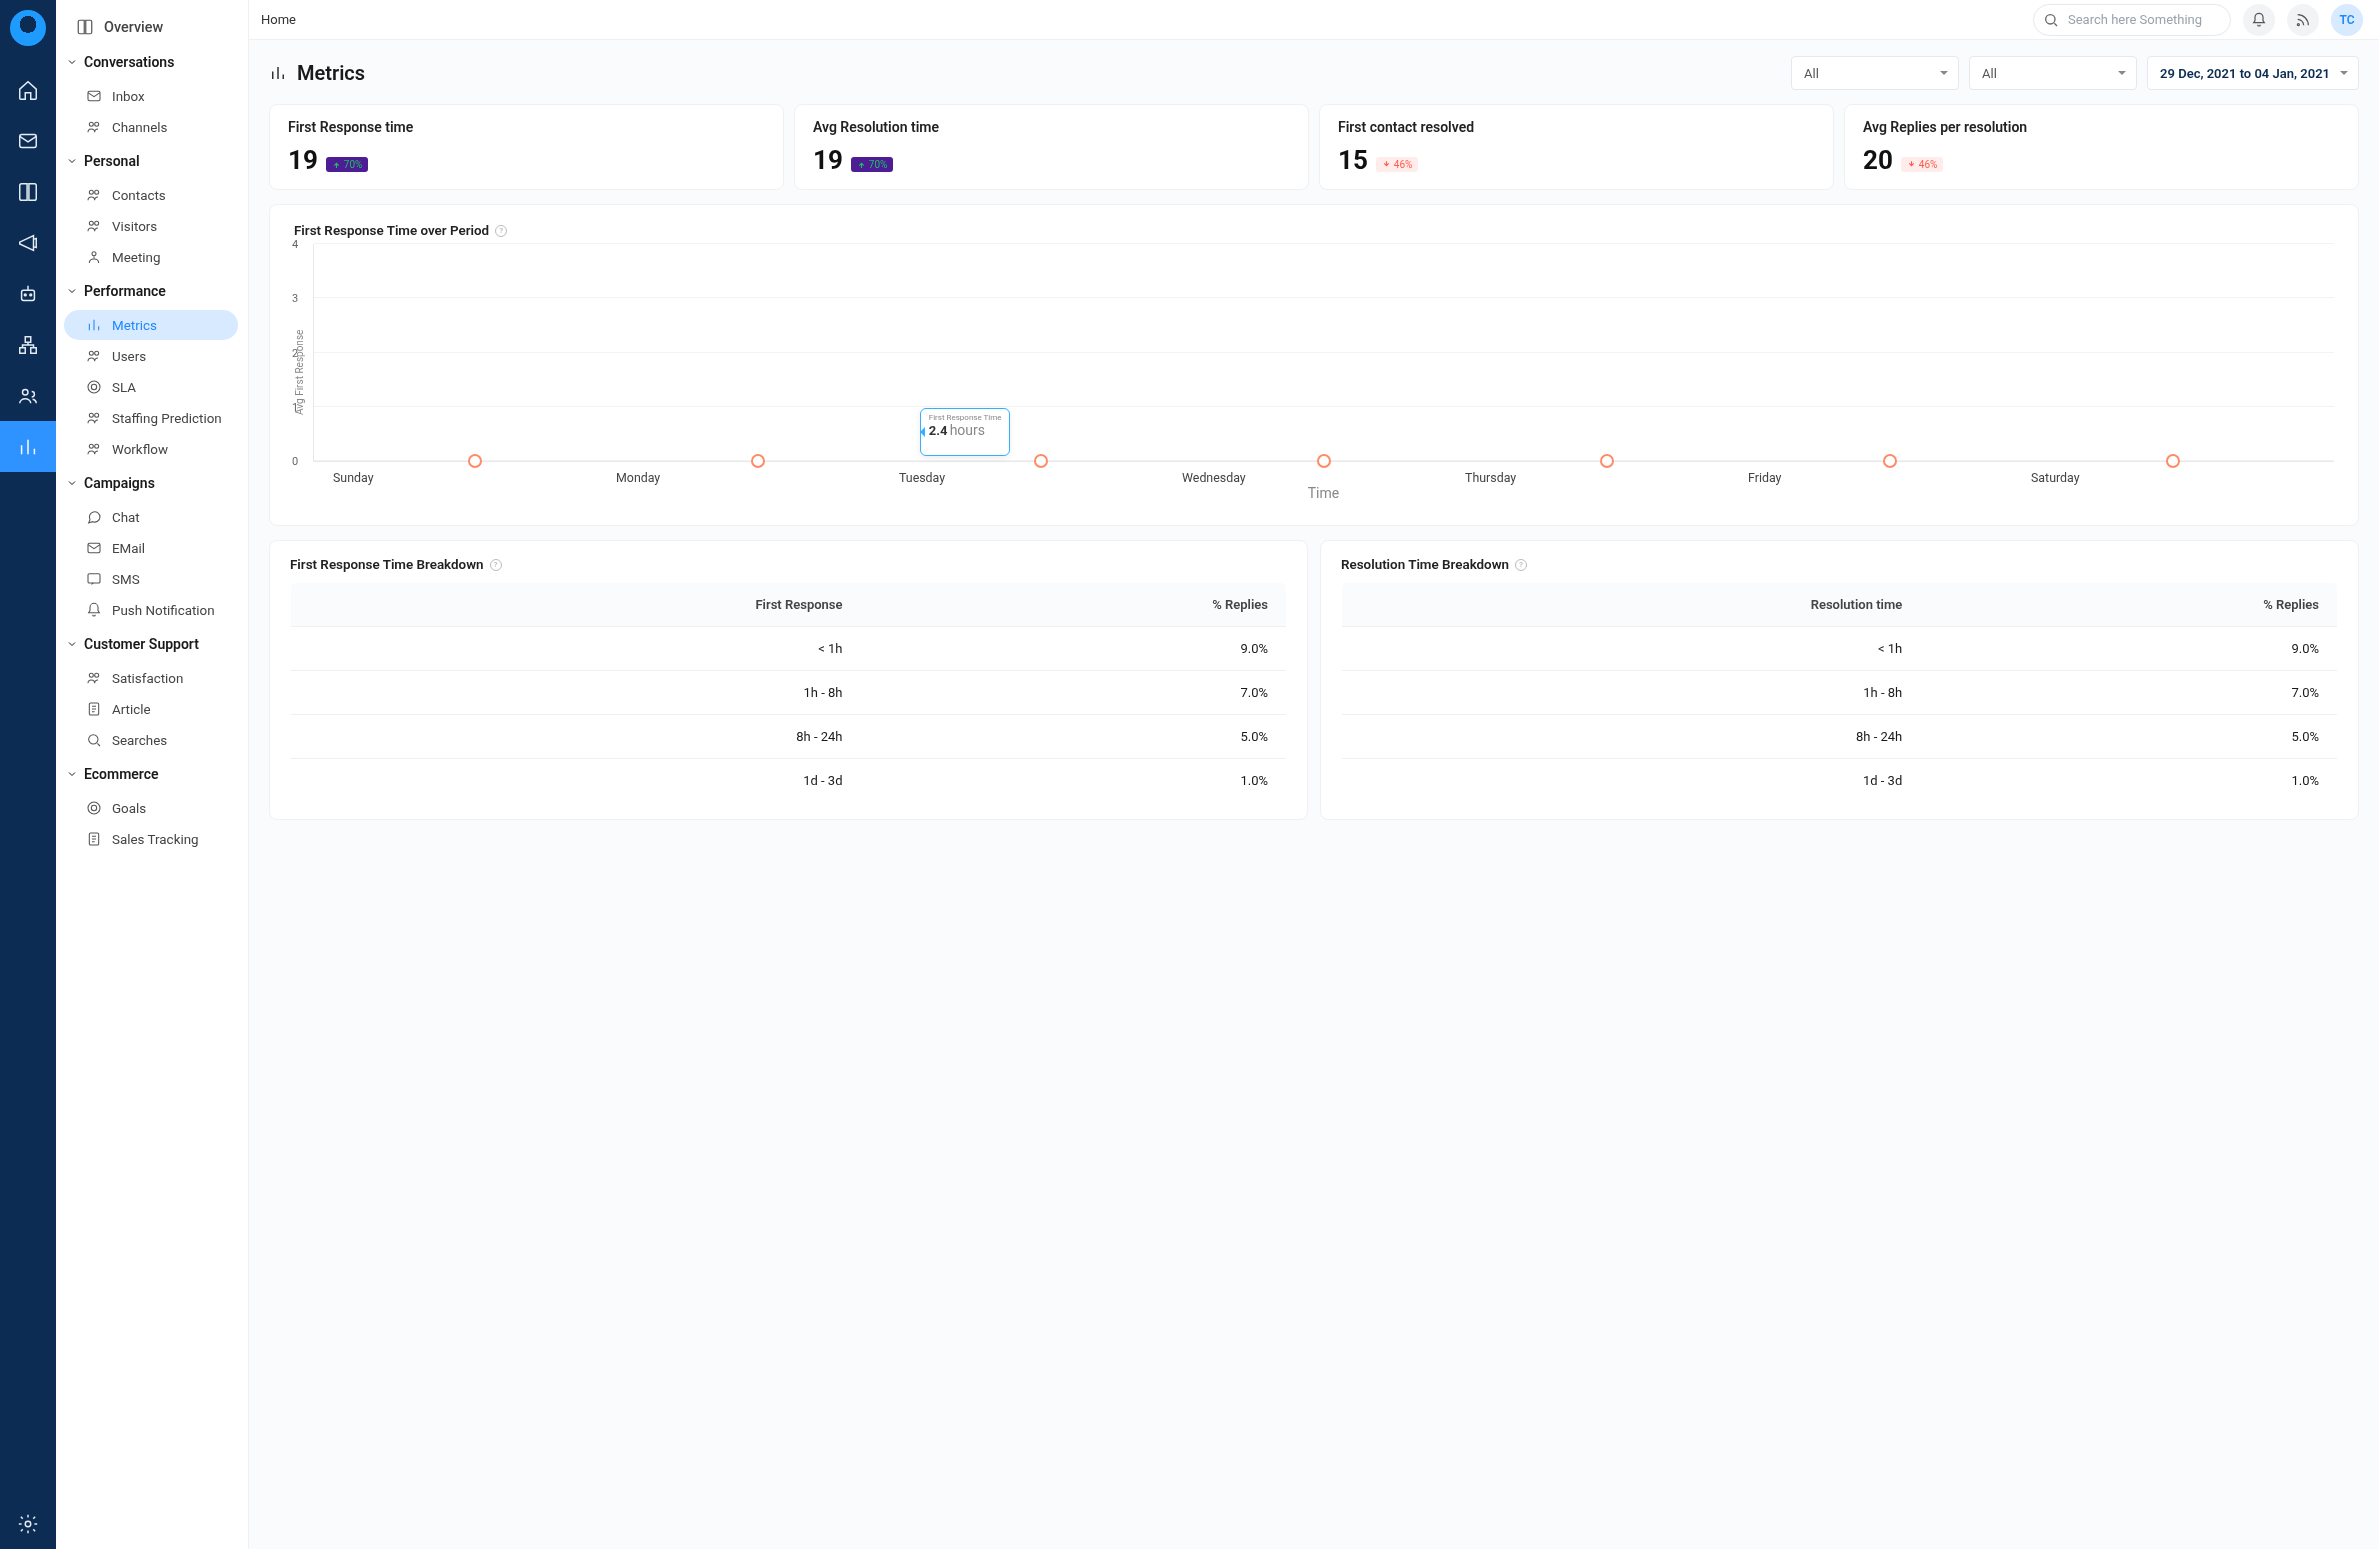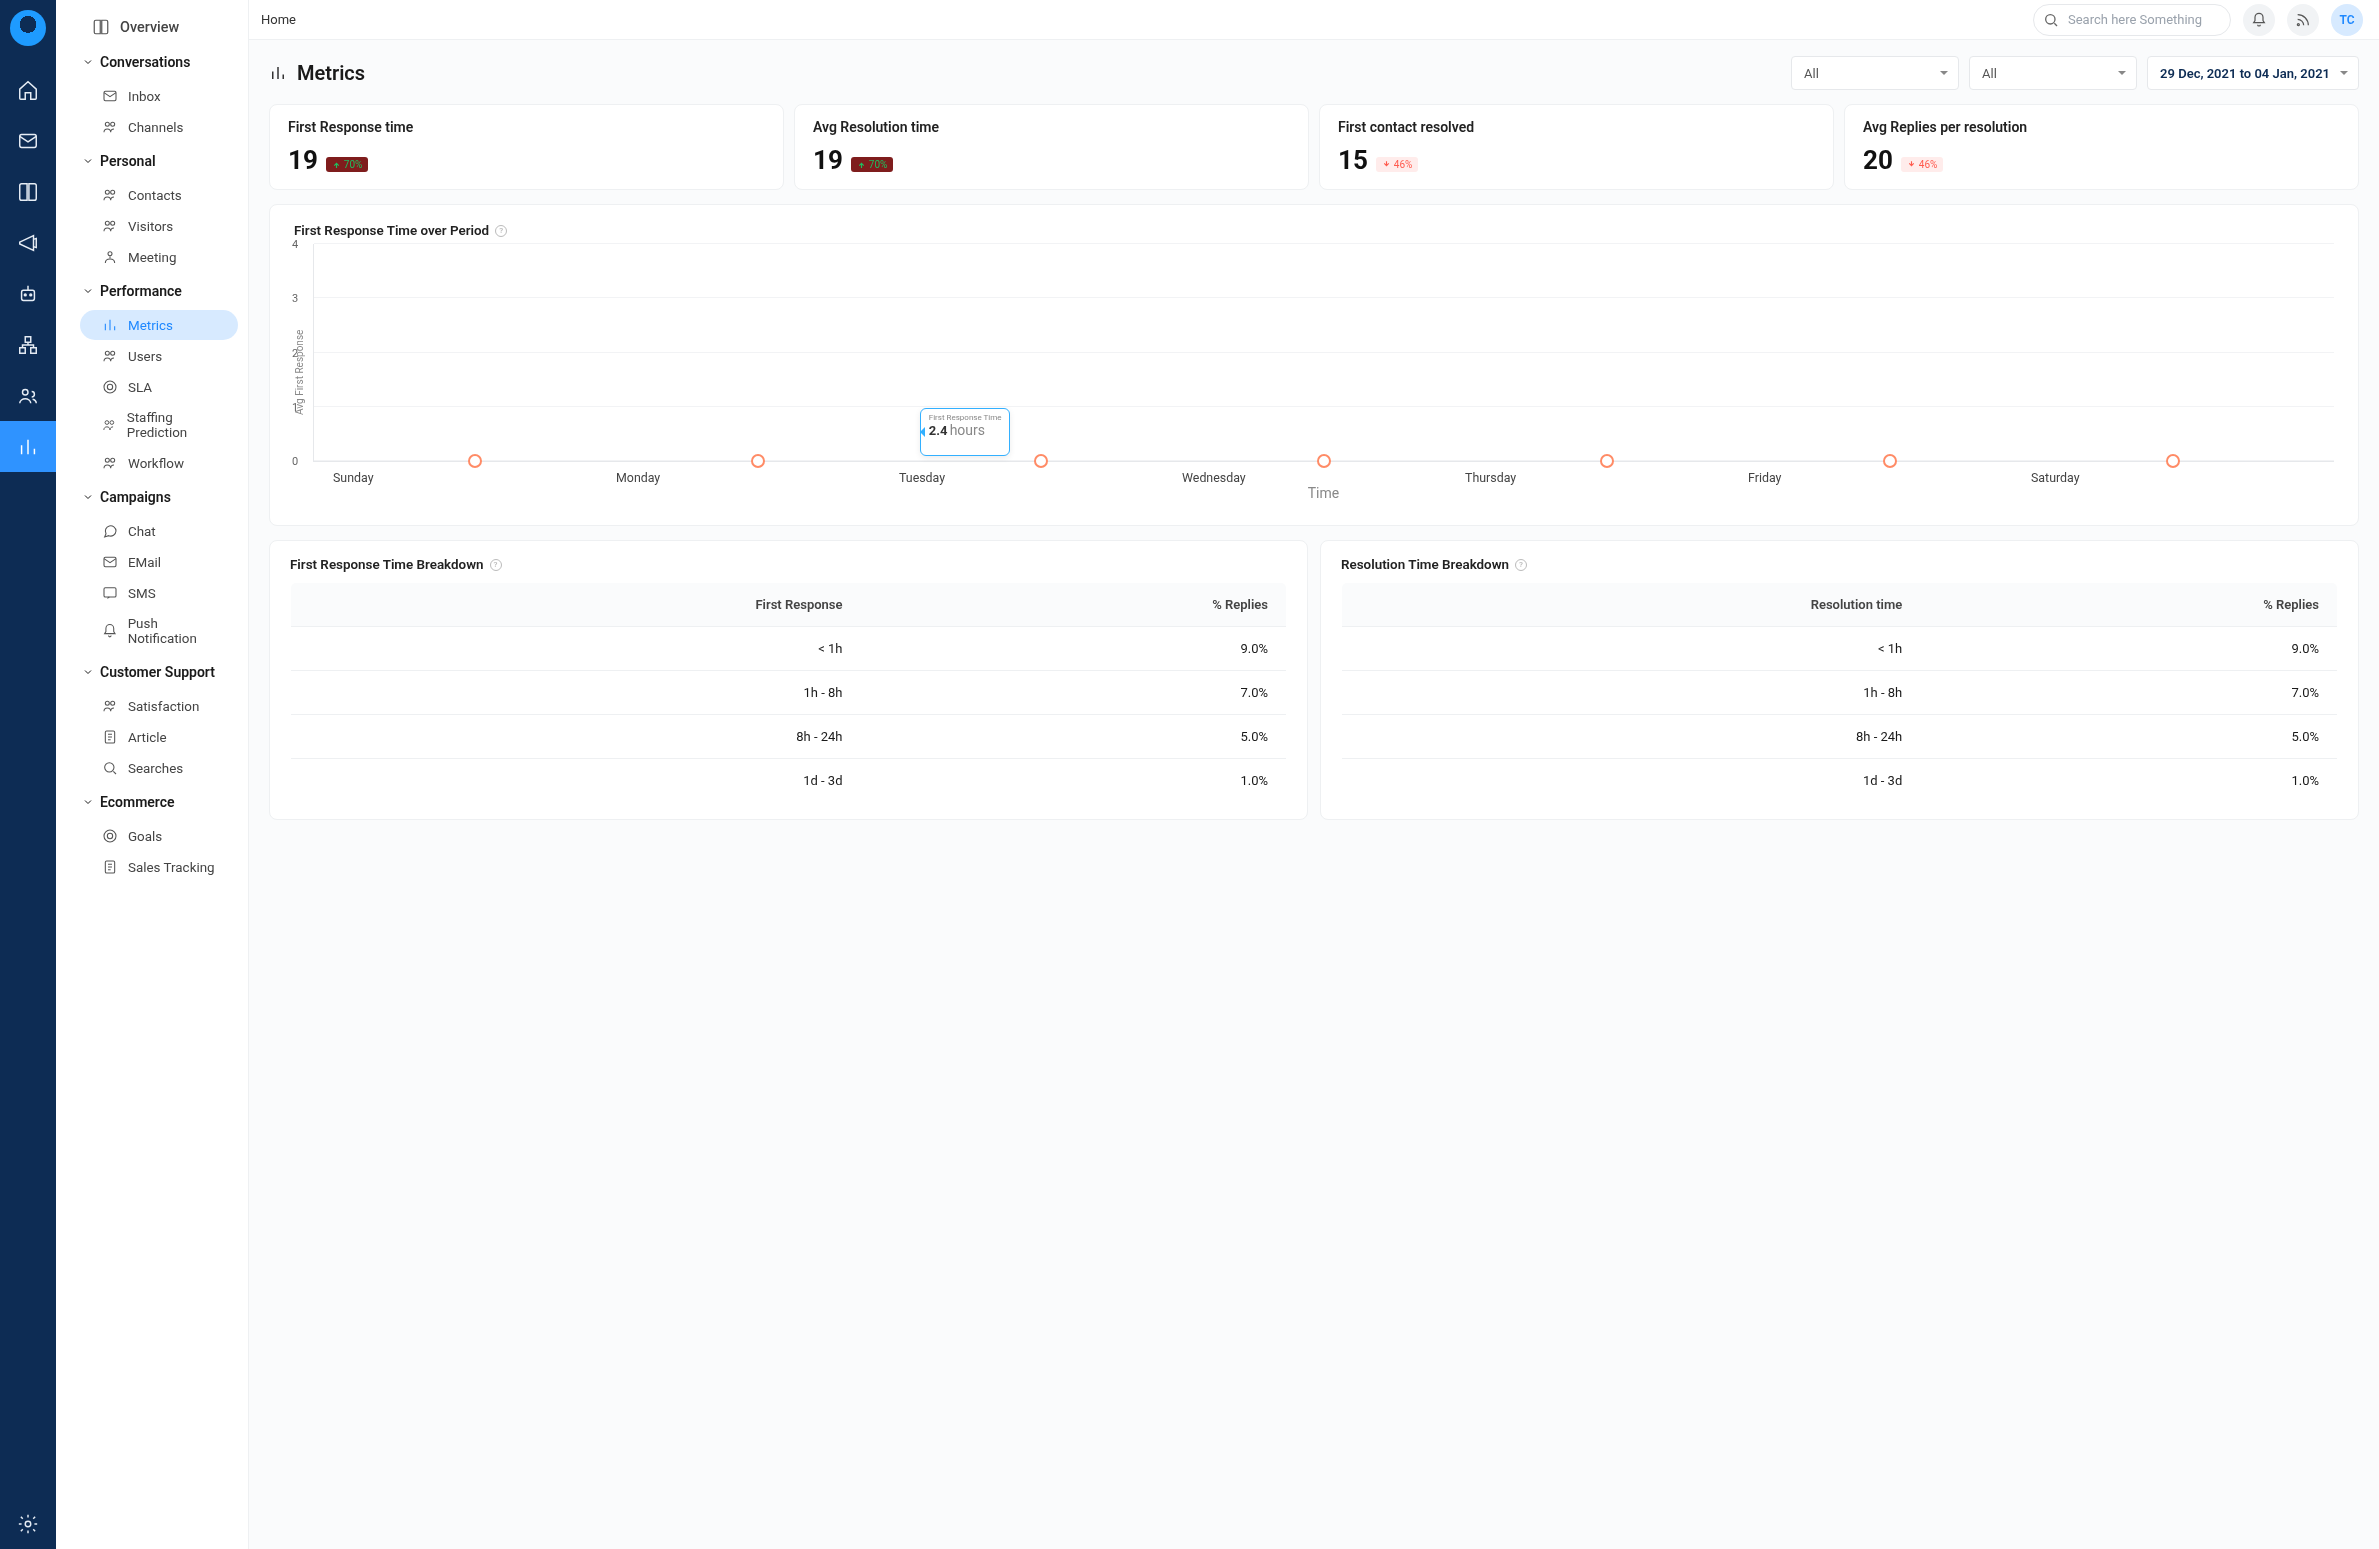--- a/index.html
+++ b/index.html
@@ -8,21 +8,21 @@
 
 
 .rail { width:56px; background:#0d2c54; display:flex; flex-direction:column; align-items:center; padding-top:10px; }
 .rail-logo { width:36px; height:36px; border-radius:50%; background:radial-gradient(circle at 50% 40%, #0d2c54 30%, #1e9bff 30%); margin-bottom:18px; display:flex; align-items:center; justify-content:center;}
 .rail-item { width:56px; height:51px; display:flex; align-items:center; justify-content:center; cursor:pointer; color:#e6edf5; }
 .rail-item.active { background:#2f93ff; color:#fff; }
 .rail-item svg { width:22px; height:22px; stroke:currentColor; fill:none; stroke-width:1.6; }
 .rail-spacer { flex:1; }
 
 
-.sidebar { width:193px; background:#fff; border-right:1px solid #eef0f2; overflow-y:auto; padding:10px 6px 30px 20px; }
+.sidebar { width:193px; background:#fff; border-right:1px solid #eef0f2; overflow-y:auto; padding:10px 6px 30px 4px; }
 .sb-section-title { display:flex; align-items:center; gap:6px; padding:10px 6px; font-weight:600; font-size:14px; color:#1a1a1a; cursor:pointer;}
 .sb-section-title svg { width:12px; height:12px; stroke:#1a1a1a; stroke-width:2; fill:none;}
 .sb-item { display:flex; align-items:center; gap:10px; padding:7px 10px 7px 22px; font-size:13.4px; color:#444; cursor:pointer; border-radius:18px; margin:1px 4px;}
 .sb-item svg { width:16px; height:16px; stroke:#555; fill:none; stroke-width:1.6; }
 .sb-item.active { background:#d7eaff; color:#1e88ff; }
 .sb-item.active svg { stroke:#1e88ff; }
 .sb-item.overview { padding-left:12px; font-weight:500; font-size:14.4px;}
 .sb-item.overview svg{width:18px;height:18px;}
 
 
@@ -46,21 +46,21 @@
 .sel { min-width:168px; height:34px; border:1px solid #e6e8eb; border-radius:4px; background:#fff; padding:0 28px 0 12px; font-size:13px; color:#555; position:relative; display:flex; align-items:center; cursor:pointer;}
 .sel::after{content:""; position:absolute; right:10px; top:14px; border:4px solid transparent; border-top-color:#888;}
 .date-sel { color:#0d2c54; font-weight:600;}
 
 .stat-row { display:flex; gap:10px; margin-bottom:14px;}
 .stat-card { flex:1; background:#fff; border:1px solid #eef0f2; border-radius:8px; padding:14px 18px;}
 .stat-label { font-size:14px; font-weight:600; color:#222; margin-bottom:10px;}
 .stat-val-row { display:flex; align-items:baseline; gap:8px;}
 .stat-val { font-size:26px; font-weight:700; color:#111;}
 .trend { display:inline-flex; align-items:center; gap:3px; font-size:10px; padding:1px 5px; border-radius:3px; border:1px solid transparent;}
-.trend.up { color:#1fbf5f; background:#7f1d1d;}
+.trend.up { color:#1fbf5f; background:#4c1d95;}
 .trend.down { color:#ff5a4d; background:#ffeceb;}
 .trend svg{width:9px;height:9px;stroke:currentColor;stroke-width:2;fill:none;}
 
 .chart-card { background:#fff; border:1px solid #eef0f2; border-radius:8px; padding:18px 24px 24px 24px; margin-bottom:14px;}
 .chart-title { font-size:13.4px; font-weight:600; color:#222; display:flex; align-items:center; gap:6px; margin-bottom:6px;}
 .chart-title .info{width:12px;height:12px;border:1px solid #bbb;border-radius:50%;display:inline-flex;align-items:center;justify-content:center;font-size:8px;color:#bbb;}
 .legend { text-align:right; font-size:11px; color:#9aa2ac; margin-bottom:6px;}
 .legend-dot{display:inline-block;width:8px;height:8px;border-radius:50%;background:#ff8b66;margin-right:5px;}
 .chart-body { display:flex; gap:8px;}
 .yaxis-label { writing-mode:vertical-rl; transform:rotate(180deg); font-size:10px; color:#888; text-align:center; padding:10px 0;}

